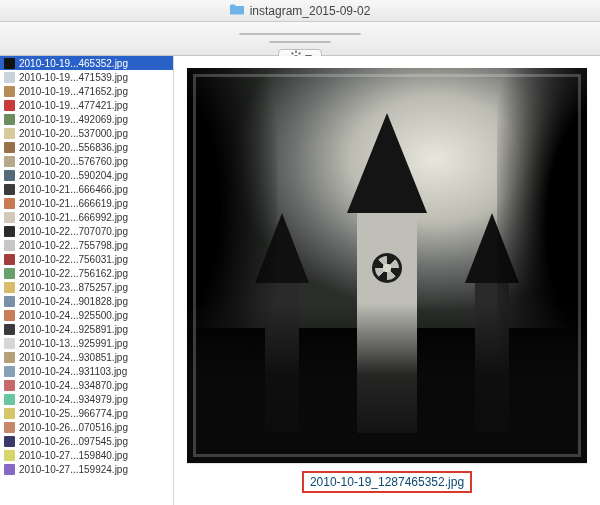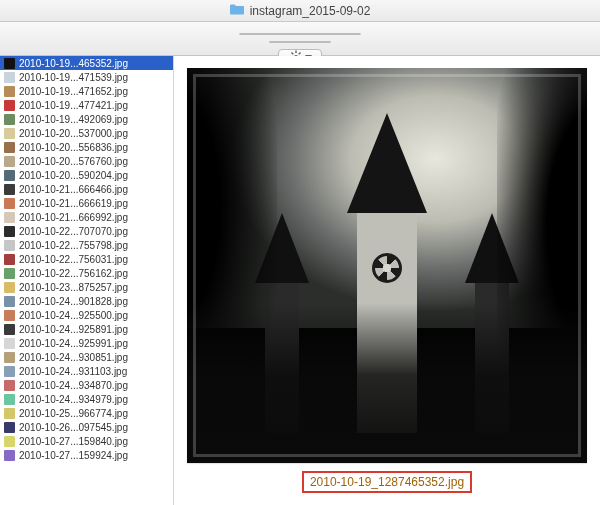--- a/index.html
+++ b/index.html
@@ -34,21 +34,21 @@
   .tower { position:absolute; background:#bfbfb8; }
   .tower.main { left:170px; bottom:30px; width:60px; height:220px; }
   .roof { position:absolute; width:0; height:0; }
   .roof.main { left:160px; bottom:250px; border-left:40px solid transparent; border-right:40px solid transparent; border-bottom:100px solid #141414; }
   .tower.l { left:78px; bottom:30px; width:34px; height:150px; background:#2a2a2a; }
   .roof.l { left:68px; bottom:180px; border-left:27px solid transparent; border-right:27px solid transparent; border-bottom:70px solid #101010; }
   .tower.r { right:78px; bottom:30px; width:34px; height:150px; background:#2a2a2a; }
   .roof.r { right:68px; bottom:180px; border-left:27px solid transparent; border-right:27px solid transparent; border-bottom:70px solid #101010; }
   .rose { position:absolute; left:185px; bottom:180px; width:30px; height:30px; border:3px solid #1c1c1c; border-radius:50%; background: radial-gradient(circle,#d8d8d0 25%, transparent 26%), conic-gradient(#1c1c1c 0 12%, transparent 12% 25%, #1c1c1c 25% 37%, transparent 37% 50%, #1c1c1c 50% 62%, transparent 62% 75%, #1c1c1c 75% 87%, transparent 87% 100%); }
   .frame-border { position:absolute; inset:6px; border:3px solid rgba(255,255,255,.22); pointer-events:none; }
-  .caption { margin-top: 8px; border: 2px solid #d93a2b; padding: 2px 6px; font-size: 12px; color: #a16207; background: #fff; }
+  .caption { margin-top: 8px; border: 2px solid #d93a2b; padding: 2px 6px; font-size: 12px; color: #0c4a6e; background: #fff; }
   svg { display: block; }
 </style>
 </head>
 <body>
 
 <div class="titlebar">
   <span>
     <svg class="folder-icon" viewBox="0 0 14 11">
         <path fill="#6db3e8" d="M0 2c0-1 .5-1.5 1.5-1.5h3l1.5 1.5H13c.6 0 1 .4 1 1v6.5c0 .6-.4 1-1 1H1c-.6 0-1-.4-1-1V2z"></path>
       </svg>
@@ -214,41 +214,45 @@
       <div class="file-row">
         <span class="thumb" style="background: rgb(200, 125, 90);"></span>
         <span>2010-10-24...925500.jpg</span>
       </div>
       <div class="file-row">
         <span class="thumb" style="background: rgb(58, 58, 58);"></span>
         <span>2010-10-24...925891.jpg</span>
       </div>
       <div class="file-row">
         <span class="thumb" style="background: rgb(214, 214, 214);"></span>
-        <span>2010-10-24...925991.jpg</span>
+        <span>2010-10-13...925991.jpg</span>
       </div>
       <div class="file-row">
         <span class="thumb" style="background: rgb(182, 160, 122);"></span>
         <span>2010-10-24...930851.jpg</span>
       </div>
       <div class="file-row">
         <span class="thumb" style="background: rgb(135, 160, 182);"></span>
         <span>2010-10-24...931103.jpg</span>
       </div>
       <div class="file-row">
         <span class="thumb" style="background: rgb(198, 106, 106);"></span>
         <span>2010-10-24...934870.jpg</span>
       </div>
       <div class="file-row">
         <span class="thumb" style="background: rgb(106, 198, 160);"></span>
         <span>2010-10-24...934979.jpg</span>
       </div>
       <div class="file-row">
         <span class="thumb" style="background: rgb(214, 198, 106);"></span>
         <span>2010-10-25...966774.jpg</span>
+      </div>
+      <div class="file-row">
+        <span class="thumb" style="background: rgb(198, 135, 106);"></span>
+        <span>2010-10-26...070516.jpg</span>
       </div>
       <div class="file-row">
         <span class="thumb" style="background: rgb(58, 58, 106);"></span>
         <span>2010-10-26...097545.jpg</span>
       </div>
       <div class="file-row">
         <span class="thumb" style="background: rgb(214, 214, 106);"></span>
         <span>2010-10-27...159840.jpg</span>
       </div>
       <div class="file-row">

